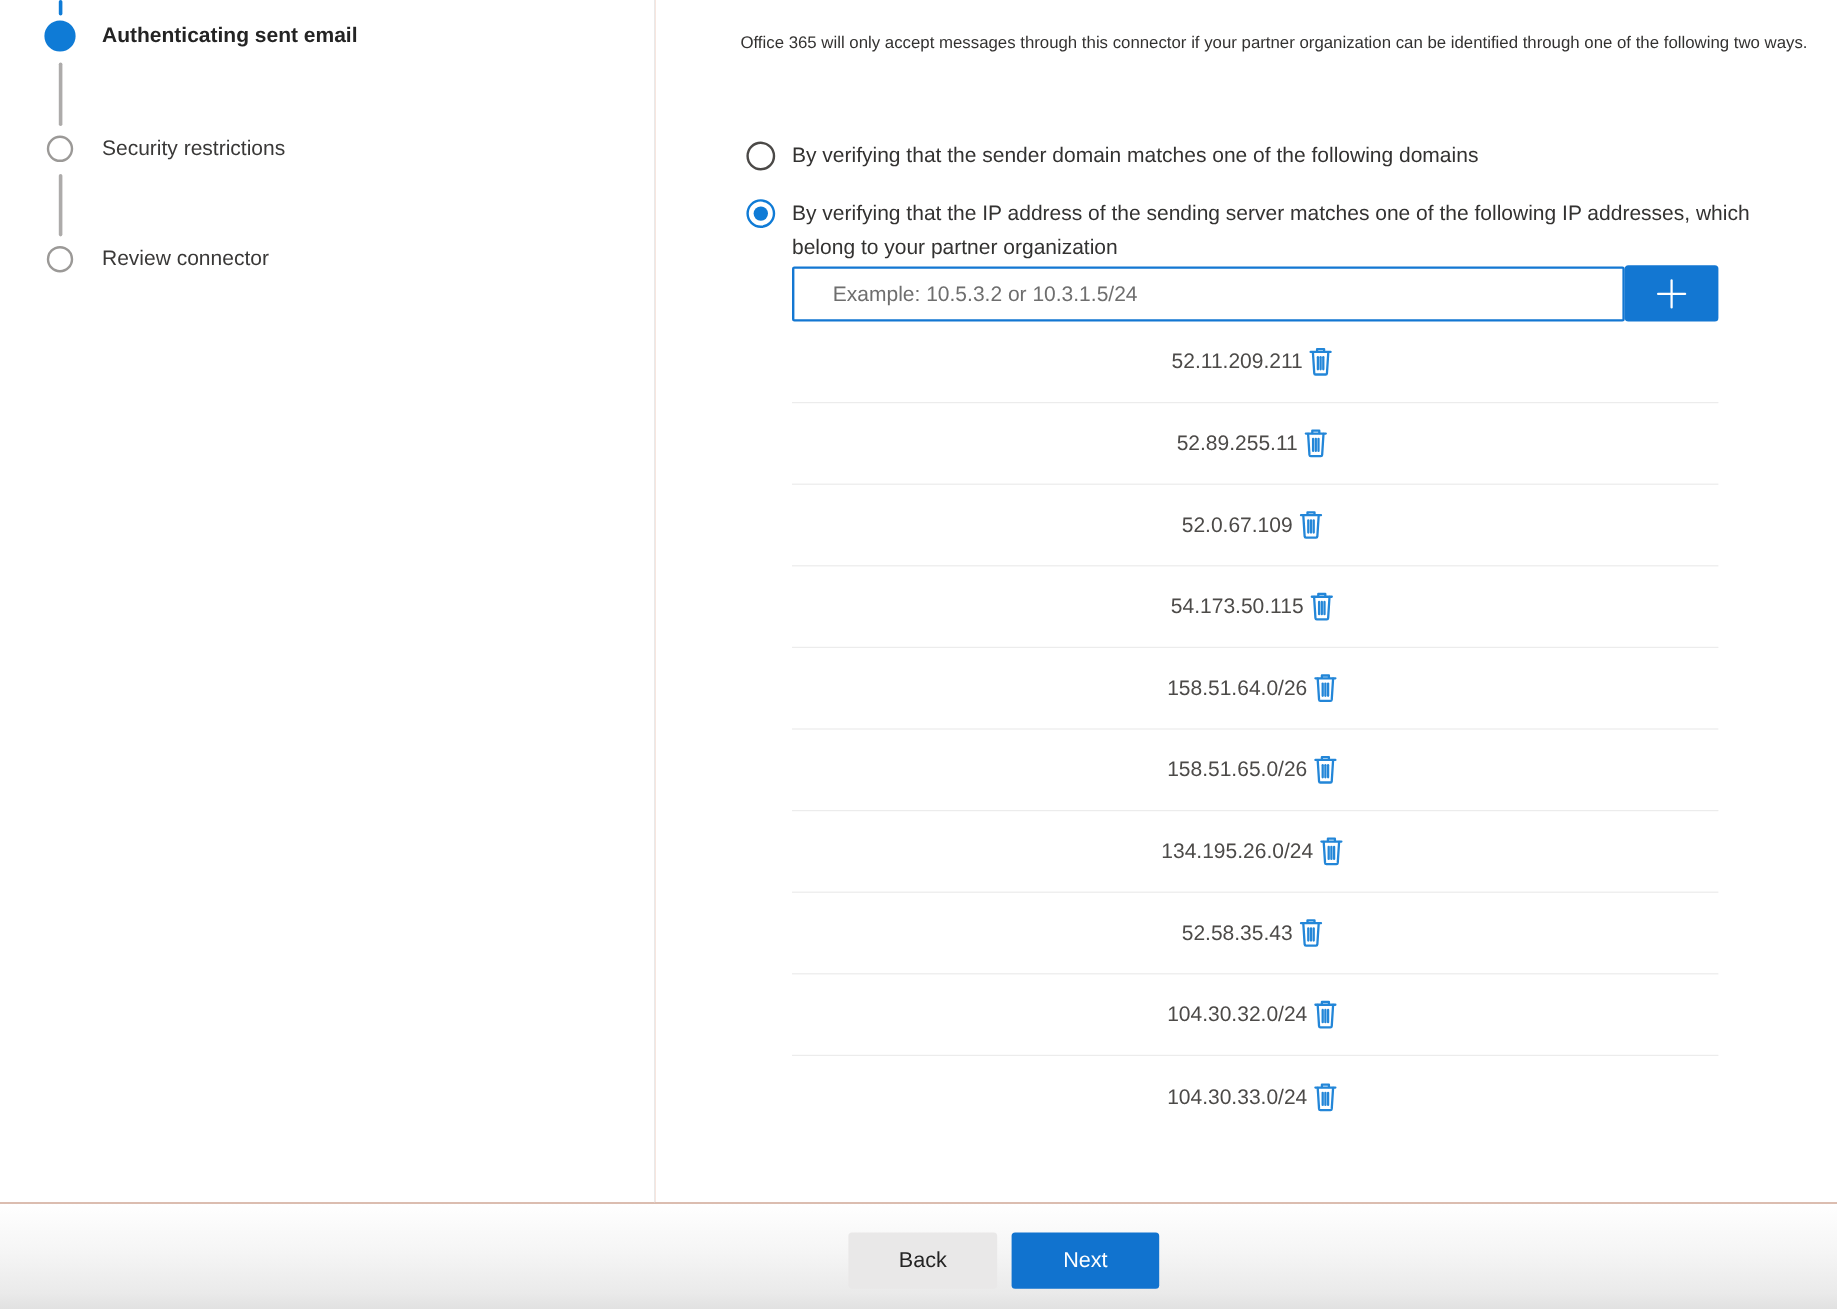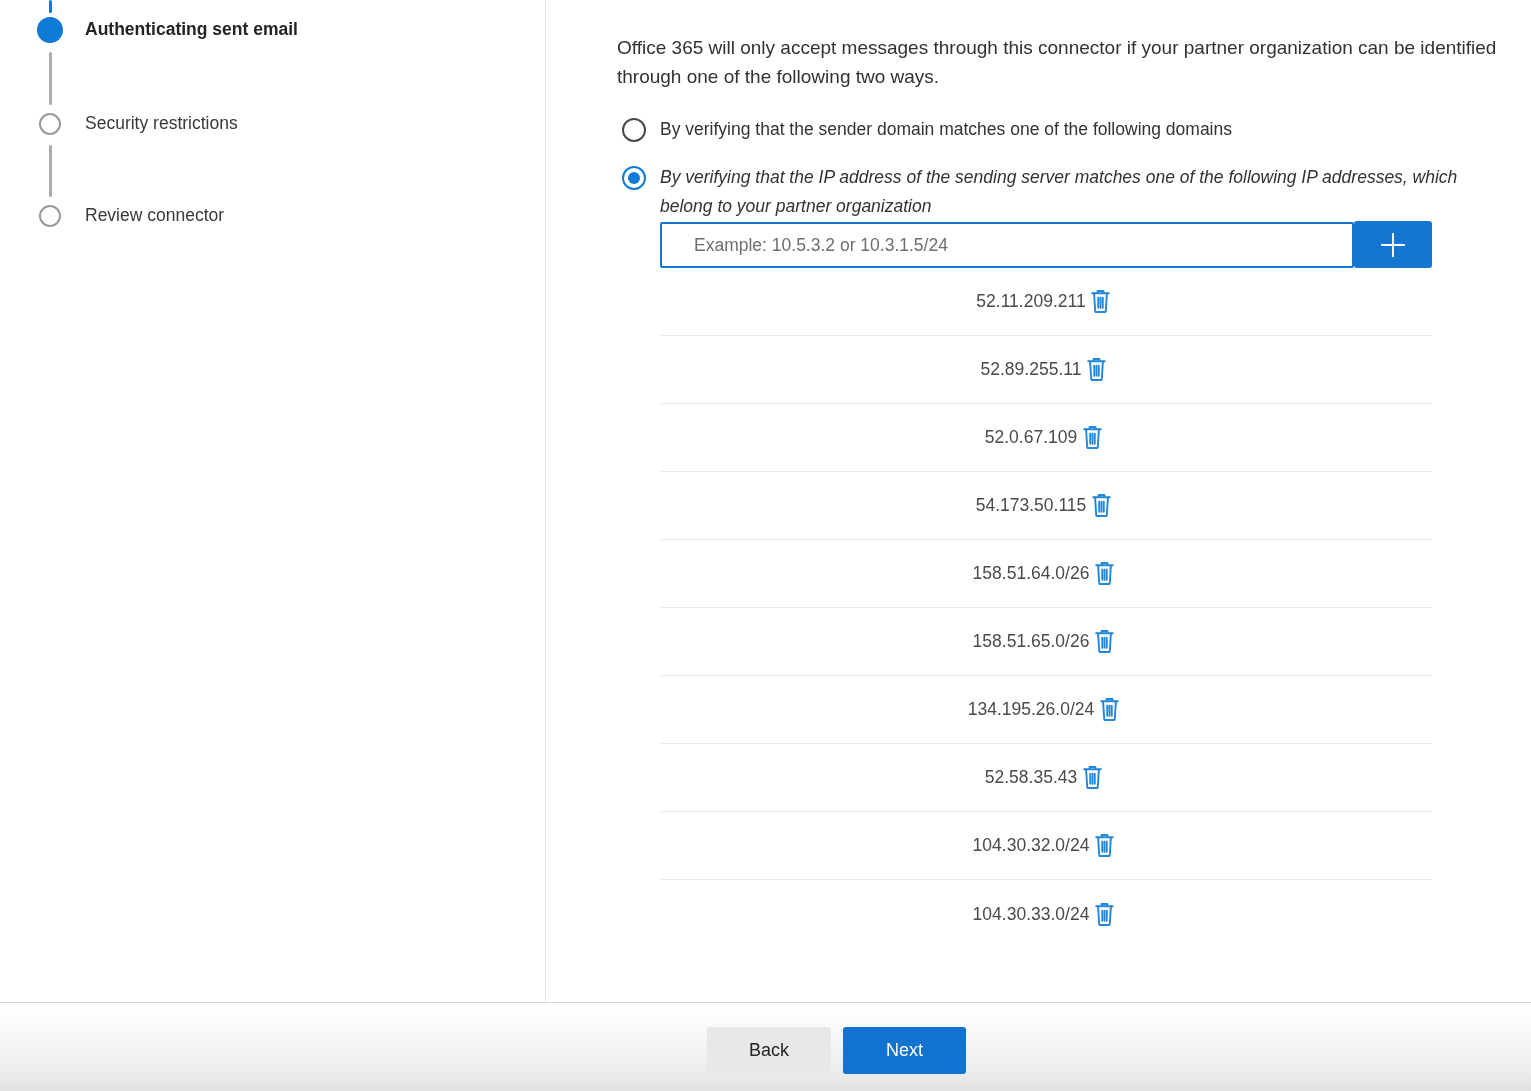--- a/index.html
+++ b/index.html
@@ -18,25 +18,25 @@
   .step-dot-open { position:absolute; left:39px; width:22px; height:22px; border-radius:50%; background:#ffffff; border:2.5px solid #9b9997; }
   .step-dot-open.s2 { top:113px; }
   .step-dot-open.s3 { top:205px; }
   .step-label { position:absolute; left:85px; font-size:17.5px; color:#3a3938; white-space:nowrap; }
   .step-label.s1 { top:19px; font-weight:bold; color:#242424; }
   .step-label.s2 { top:113px; }
   .step-label.s3 { top:205px; }
 
   
   .content { position:absolute; left:546px; top:0; width:985px; height:1002px; overflow:hidden; background:#ffffff; }
-  .intro { position:absolute; left:71px; top:34px; width:908px; font-size:19px; line-height:28.5px; color:#333231; }
+  .intro { position:absolute; left:71px; top:21px; width:908px; font-size:14px; line-height:28.5px; color:#333231; }
 
   .option { position:absolute; left:76px; display:flex; align-items:flex-start; }
   .option.o1 { top:118px; }
-  .option.o2 { top:166px;font-style:italic; }
+  .option.o2 { top:166px; }
   .radio { flex:0 0 auto; width:24px; height:24px; border-radius:50%; border:2.2px solid #4b4947; background:#fff; display:flex; align-items:center; justify-content:center; cursor:pointer; }
   .radio .dot { width:12px; height:12px; border-radius:50%; background:#0f7bd6; display:none; }
   .option.selected .radio { border-color:#0f7bd6; }
   .option.selected .radio .dot { display:block; }
   .option-label { margin-left:14px; font-size:17.5px; line-height:28.5px; color:#333231; width:822px; cursor:pointer; }
   .option.o1 .option-label { margin-top:-3px; }
   .option.o2 .option-label { margin-top:-3px; }
 
   .ip-input { position:absolute; left:114px; top:222px; width:694px; height:46px; border:2px solid #1377d2; border-radius:2px; padding:0 32px; font-family:"Liberation Sans", sans-serif; font-size:17.5px; color:#333; outline:none; }
   .ip-input::placeholder { color:#6e6e6e; opacity:1; }

